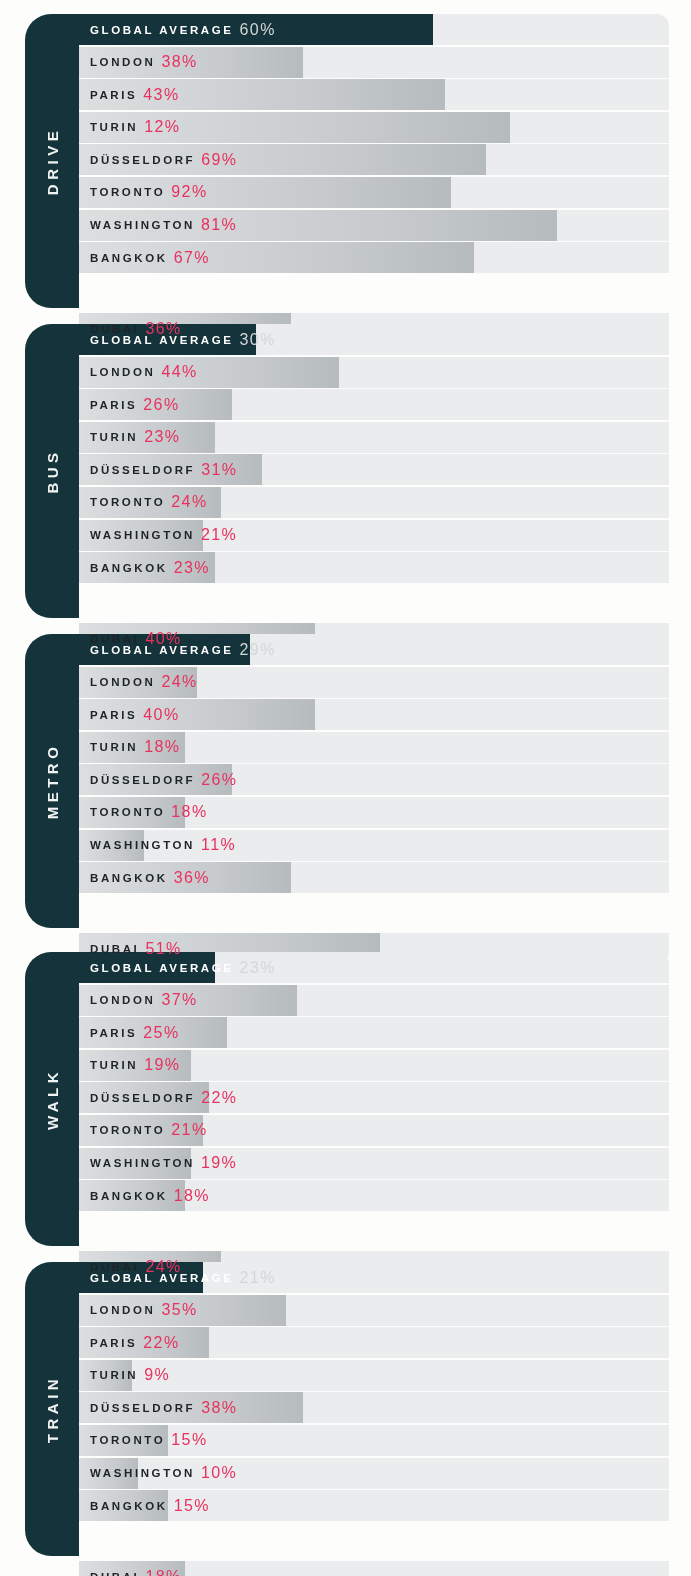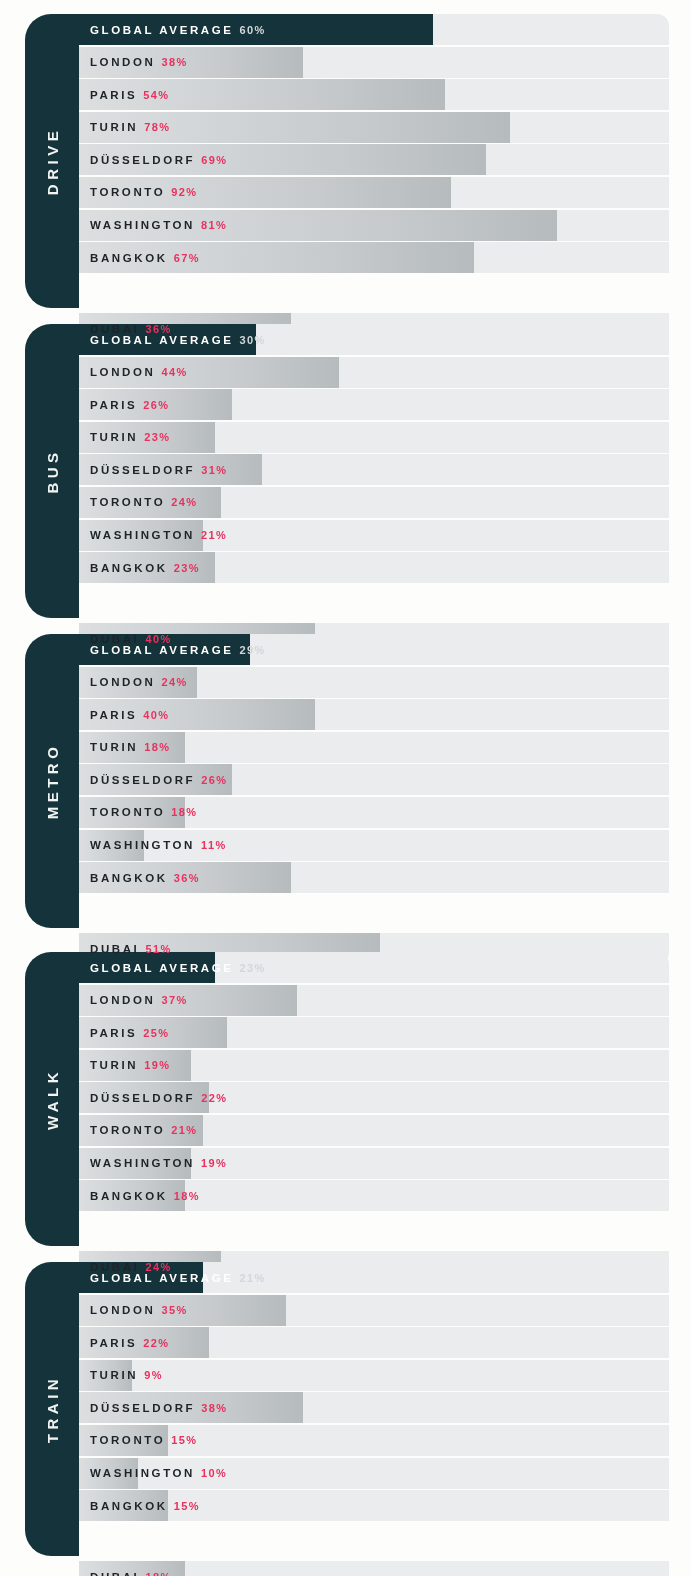--- a/index.html
+++ b/index.html
@@ -93,22 +93,22 @@
     white-space: nowrap;
     z-index: 2;
   }
   .city {
     font-size: 11.5px;
     font-weight: bold;
     letter-spacing: 2.6px;
     color: #1d2326;
   }
   .pct {
-    font-size: 11px;
-    font-weight: bold;
+    font-size: 16px;
+    font-weight: normal;
     letter-spacing: 1.4px;
     color: #e8315f;
     margin-left: 6px;
   }
 
   
   .row-avg .city { color: #ffffff; }
   .row-avg .pct  { color: #d3d7d9; }
 </style>
 </head>
@@ -131,28 +131,28 @@
           <div class="bar" style="width: 38%;"></div>
           <div class="row-text">
             <span class="city">LONDON</span>
             <span class="pct">38%</span>
           </div>
         </div>
         <div class="row">
           <div class="bar" style="width: 62%;"></div>
           <div class="row-text">
             <span class="city">PARIS</span>
-            <span class="pct">54%</span>
+            <span class="pct">43%</span>
           </div>
         </div>
         <div class="row">
           <div class="bar" style="width: 73%;"></div>
           <div class="row-text">
             <span class="city">TURIN</span>
-            <span class="pct">78%</span>
+            <span class="pct">12%</span>
           </div>
         </div>
         <div class="row">
           <div class="bar" style="width: 69%;"></div>
           <div class="row-text">
             <span class="city">DÜSSELDORF</span>
             <span class="pct">69%</span>
           </div>
         </div>
         <div class="row">

